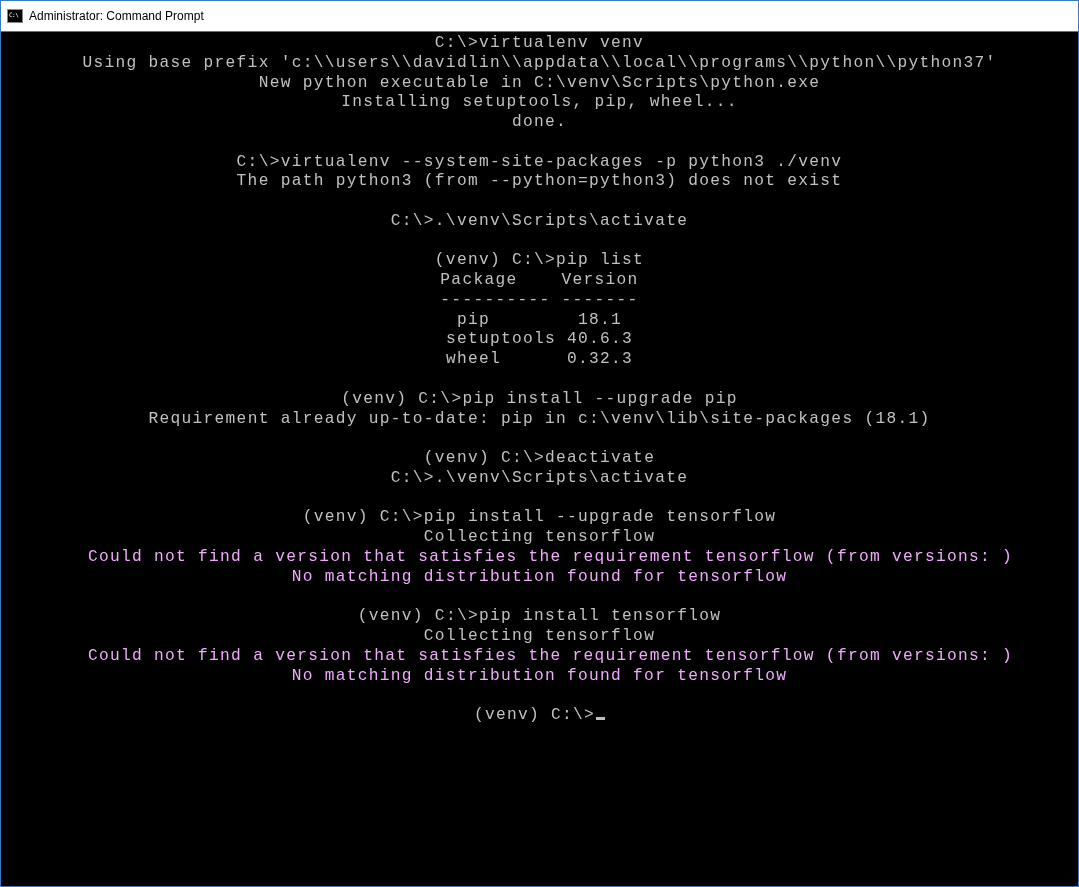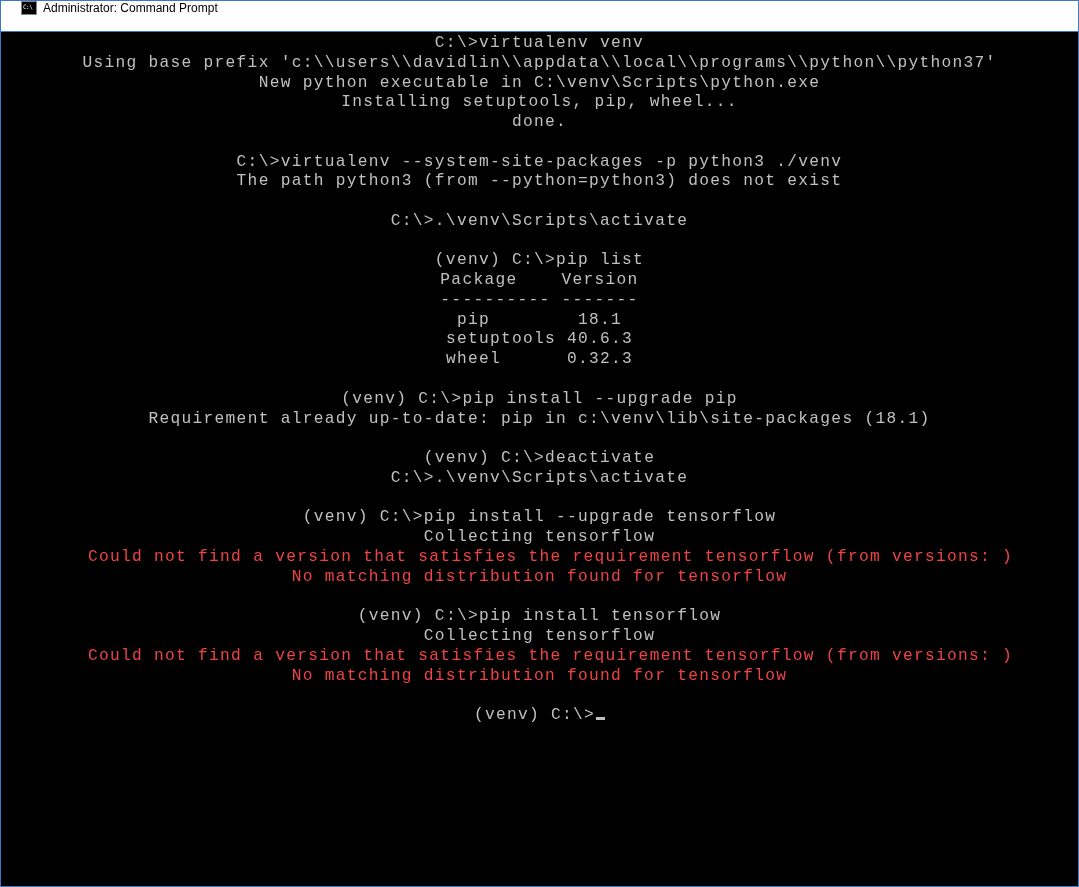--- a/index.html
+++ b/index.html
@@ -1,35 +1,35 @@
 <!DOCTYPE html>
 <html><head>
 <meta charset="utf-8">
 <style>
   * { margin: 0; padding: 0; box-sizing: border-box; }
   html, body { width: 1079px; height: 887px; overflow: hidden; font-family: "Segoe UI", Tahoma, sans-serif; background: #fff; }
   .window { width: 1079px; height: 887px; border: 1px solid #3a79c7; display: flex; flex-direction: column; }
-  .title-bar { height: 31px; background: #ffffff; border-bottom: 1px solid #3a79c7; display: flex; align-items: flex-start; padding: 0 20px; gap: 6px; }
+  .title-bar { height: 31px; background: #ffffff; border-bottom: 1px solid #3a79c7; display: flex; align-items: center; padding: 0 6px; gap: 6px; }
   .title-icon { width: 16px; height: 14px; background: #000; position: relative; display: inline-block; border: 1px solid #888; }
   .title-icon::before { content: "C:\\"; color: #fff; font-size: 6px; position: absolute; top: 1px; left: 1px; font-family: Consolas, monospace; letter-spacing: -0.5px; }
   .title-text { font-size: 12px; color: #000; }
   .terminal {
     flex: 1;
     background: #000000;
     padding: 2px 4px 4px 4px;
     font-family: "Consolas", "Courier New", monospace;
     font-size: 16.2px;
     line-height: 1.22;
     white-space: pre;
     overflow: hidden;
     letter-spacing: 1.3px;
     text-align: center;
   }
   .output { color: #c0c0c0; }
-  .error  { color: #ef4444; }
+  .error  { color: #f0abfc; }
   .cursor {
     display: inline-block;
     width: 9px;
     height: 3px;
     background: #c0c0c0;
     vertical-align: -1px;
     margin-left: 1px;
   }
 </style>
 </head>

